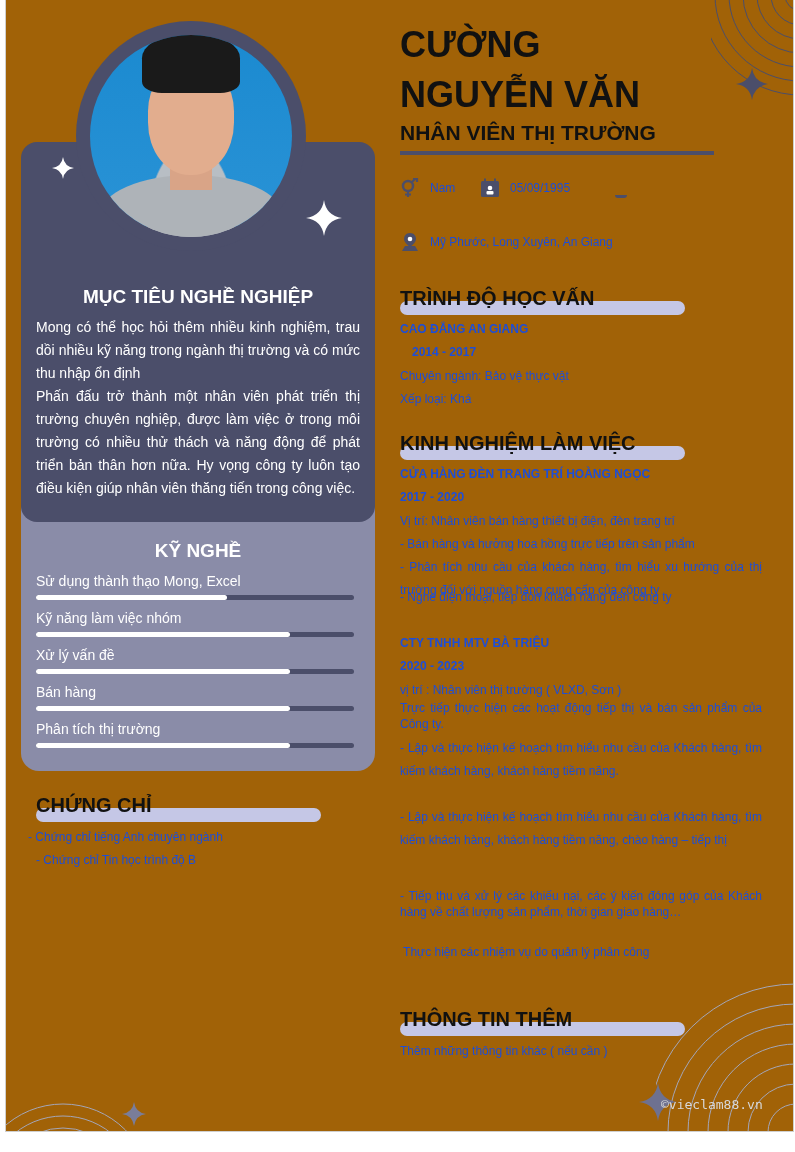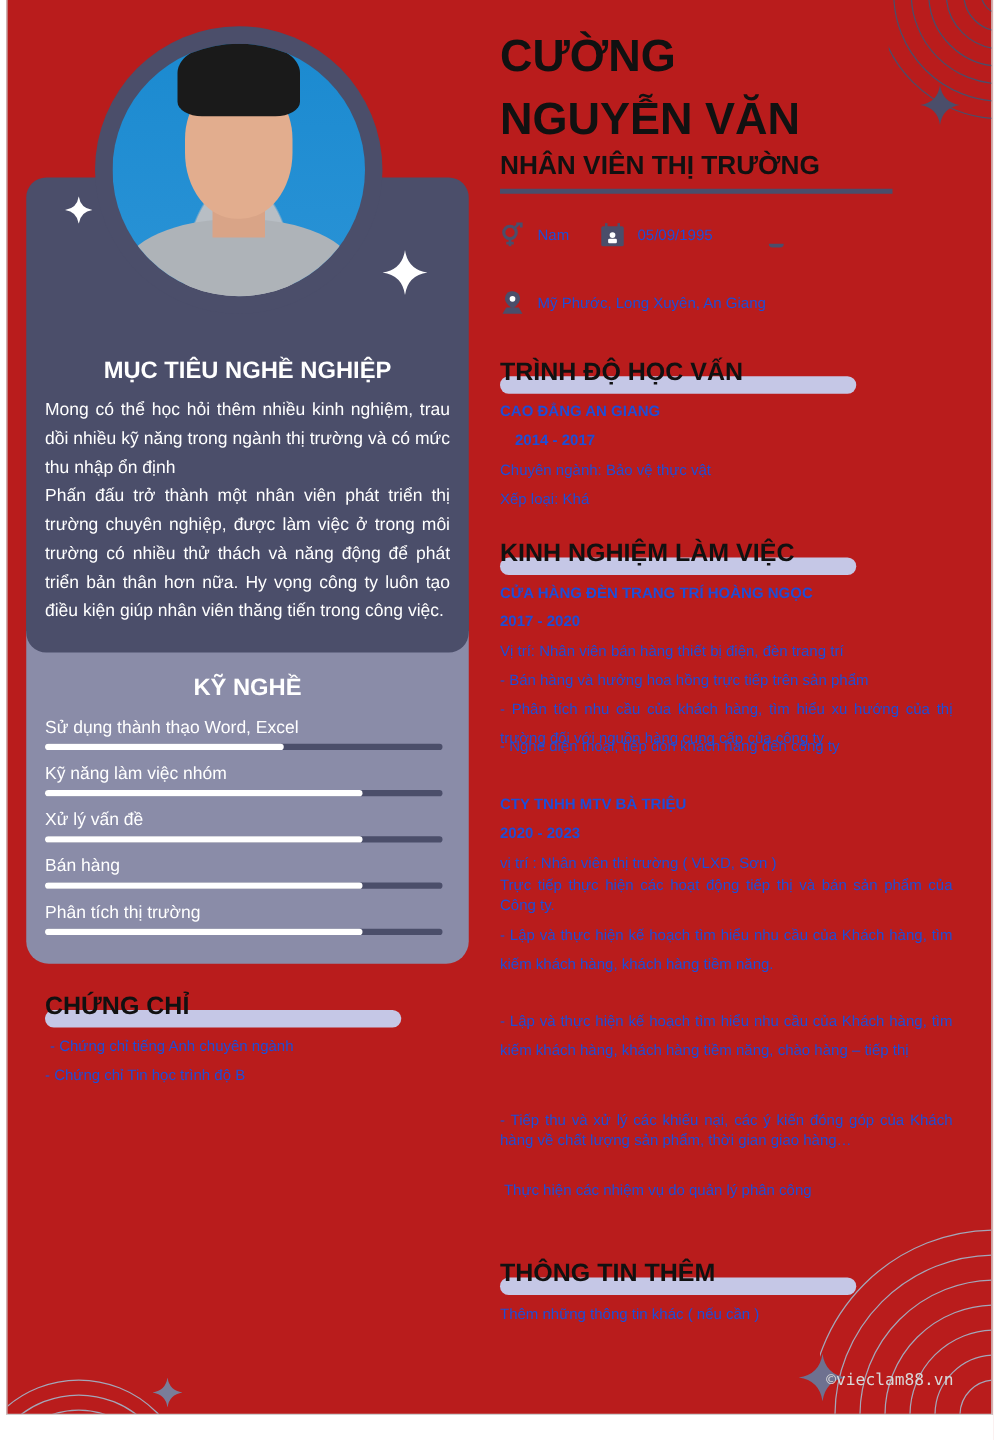--- a/index.html
+++ b/index.html
@@ -1,18 +1,18 @@
 <!DOCTYPE html>
 <html><head>
 <meta charset="utf-8">
 <style>
   * { box-sizing: border-box; margin: 0; padding: 0; }
   html, body { width: 795px; height: 1152px; background: #ffffff; overflow: hidden; }
   body { font-family: "Liberation Sans", sans-serif; color: #111; position: relative; }
-  .page { position: absolute; left: 5px; top: 0; width: 789px; height: 1132px; border: 1px solid #cfcfcf; border-top: none; overflow: hidden; background: #b91c1c; }
+  .page { position: absolute; left: 5px; top: 0; width: 789px; height: 1132px; border: 1px solid #cfcfcf; border-top: none; overflow: hidden; background: #a16207; }
   .deco { position: absolute; pointer-events: none; }
 
   
   .left-card { position: absolute; left: 16px; top: 142px; width: 354px; height: 378px; background: #4b4e6a; border-radius: 16px 16px 16px 16px; }
   .skills-card { position: absolute; left: 16px; top: 505px; width: 354px; height: 266px; background: #8a8ca8; border-radius: 0 0 18px 18px; }
   .left-card-bottom { position: absolute; left: 16px; top: 480px; width: 354px; height: 42px; background: #4b4e6a; border-radius: 0 0 16px 16px; }
   .photo-ring { position: absolute; left: 71px; top: 21px; width: 230px; height: 230px; border-radius: 50%; background: #4b4e6a; }
   .photo { position: absolute; left: 85px; top: 35px; width: 202px; height: 202px; border-radius: 50%; overflow: hidden;
            background: radial-gradient(ellipse at 50% 95%, #b8bec4 0 30%, transparent 31%), linear-gradient(180deg, #1b8ad0, #2a93d6); }
   .face { position: absolute; left: 58px; top: 30px; width: 86px; height: 110px; background: #e2ad8e; border-radius: 42% 42% 48% 48%; }
@@ -113,21 +113,21 @@
 
 <div class="sec-title-light" style="left:21px;top:286px;">MỤC TIÊU NGHỀ NGHIỆP</div>
 <div class="objective-text" style="left:36px;">
   <div>Mong có thể học hỏi thêm nhiều kinh nghiệm, trau dồi nhiều kỹ năng trong ngành thị trường và có mức thu nhập ổn định</div>
   <div>Phấn đấu trở thành một nhân viên phát triển thị trường chuyên nghiệp, được làm việc ở trong môi trường có nhiều thử thách và năng động để phát triển bản thân hơn nữa. Hy vọng công ty luôn tạo điều kiện giúp nhân viên thăng tiến trong công việc.</div>
 </div>
 
 <div class="sec-title-light" style="left:21px;top:540px;">KỸ NGHỀ</div>
 
 <div class="skill" style="left:36px;top:573px;">
-  <div class="skill-label">Sử dụng thành thạo Word, Excel</div>
+  <div class="skill-label">Sử dụng thành thạo Mong, Excel</div>
   <div class="skill-bar">
       <div class="skill-fill" style="width:60%"></div>
     </div>
 </div>
 <div class="skill" style="left:36px;top:610px;">
   <div class="skill-label">Kỹ năng làm việc nhóm</div>
   <div class="skill-bar">
       <div class="skill-fill" style="width:80%"></div>
     </div>
 </div>
@@ -147,21 +147,21 @@
   <div class="skill-label">Phân tích thị trường</div>
   <div class="skill-bar">
       <div class="skill-fill" style="width:80%"></div>
     </div>
 </div>
 
 <div class="sec-heading" style="left:36px;top:794px;">
   <div class="hl" style="width:285px;"></div>
   <span class="t">CHỨNG CHỈ</span>
 </div>
-<div class="txt" style="left:40px;top:826px;">- Chứng chỉ tiếng Anh chuyên ngành</div>
+<div class="txt" style="left:28px;top:826px;">- Chứng chỉ tiếng Anh chuyên ngành</div>
 <div class="txt" style="left:36px;top:849px;">- Chứng chỉ Tin học trình độ B</div>
 
 <div class="name" style="left:400px;">
   <div>CƯỜNG</div>
   <div>NGUYỄN VĂN</div>
 </div>
 <div class="job" style="left:400px;">NHÂN VIÊN THỊ TRƯỜNG</div>
 <div class="job-line" style="left:400px;"></div>
 
 <svg class="icon" style="left:400px;top:178px" viewBox="0 0 20 20">

